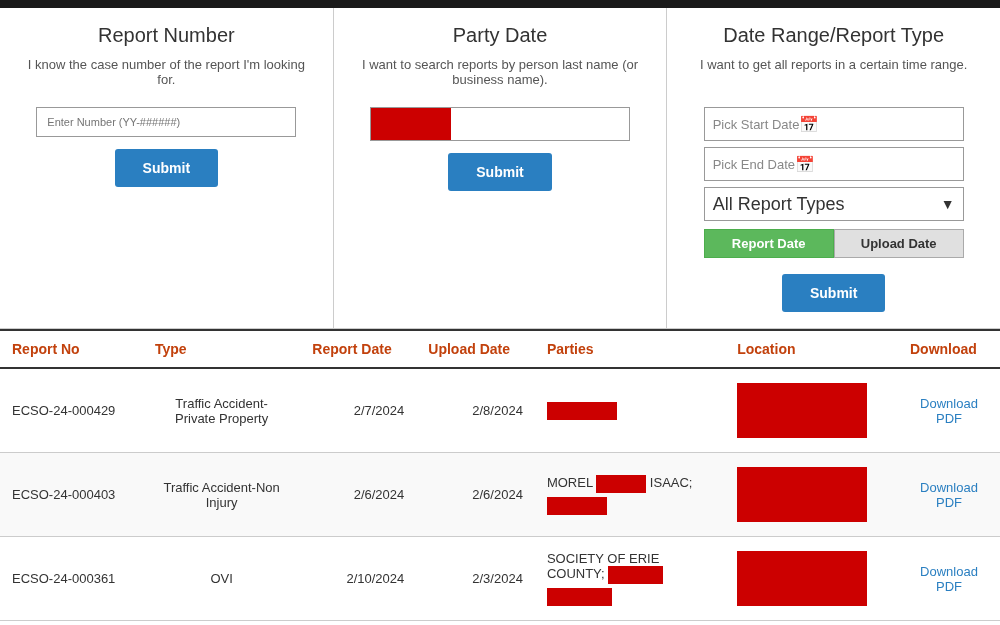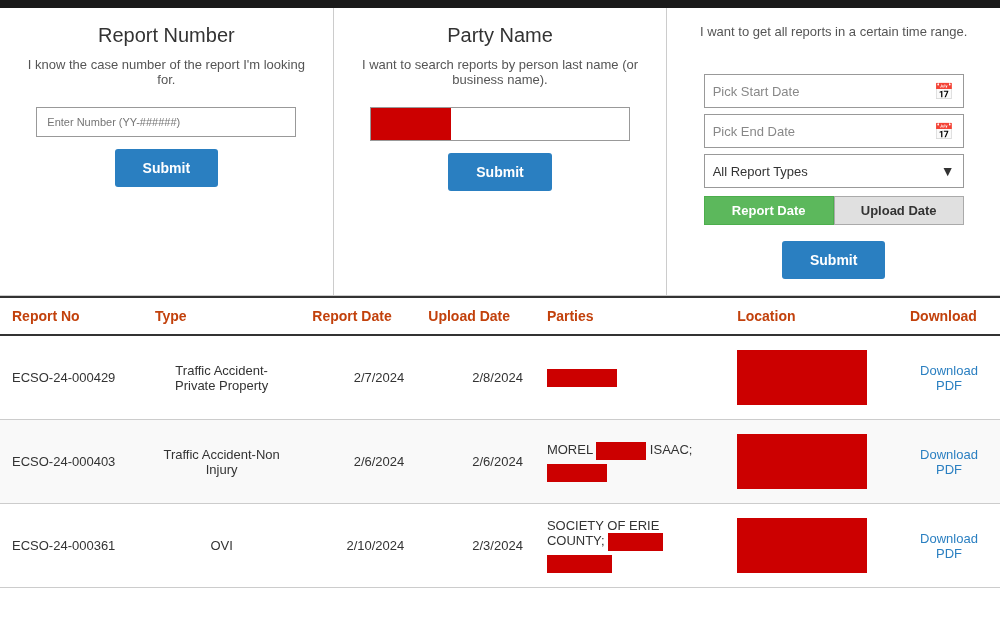--- a/index.html
+++ b/index.html
@@ -66,38 +66,37 @@
     .date-row {
       display: flex;
       align-items: center;
       width: 100%;
       max-width: 260px;
       border: 1px solid #999;
       height: 30px;
       margin-bottom: 6px;
       background: #fff;
       padding: 16px 8px;
-      justify-content: space-between;
     }
     .date-row span { color: #888; font-size: 13px; }
     .date-row .cal-icon { color: #555; font-size: 16px; }
 
     .report-type-row {
       display: flex;
       align-items: center;
       width: 100%;
       max-width: 260px;
       border: 1px solid #999;
       height: 34px;
       margin-bottom: 8px;
       background: #fff;
       padding: 0 8px;
       justify-content: space-between;
     }
-    .report-type-row span { font-size: 13px; color: #333; }
+    .report-type-row span { font-size: 18px; color: #333; }
     .report-type-row .arrow { font-size: 14px; color: #333; }
 
     .date-toggle {
       display: flex;
       width: 100%;
       max-width: 260px;
       margin-bottom: 12px;
     }
     .date-toggle-btn {
       flex: 1;
@@ -186,29 +185,30 @@
 <div class="search-section">
 
   <div class="search-col">
     <h2>Report Number</h2>
     <p>I know the case number of the report I'm looking for.</p>
     <input type="text" placeholder="Enter Number (YY-######)" style="">
     <button class="submit-btn">Submit</button>
   </div>
 
   <div class="search-col">
-    <h2>Party Name</h2>
+    <h2>Party Date</h2>
     <p>I want to search reports by person last name (or business name).</p>
     <div class="party-input-wrap">
       <span class="redacted-input" style="width:80px;height:100%;border:none;"></span>
     </div>
     <button class="submit-btn">Submit</button>
   </div>
 
   <div class="search-col">
+    <h2>Date Range/Report Type</h2>
     <p>I want to get all reports in a certain time range.</p>
 
     <div class="date-row">
       <span>Pick Start Date</span>
       <span class="cal-icon">📅</span>
     </div>
     <div class="date-row">
       <span>Pick End Date</span>
       <span class="cal-icon">📅</span>
     </div>

